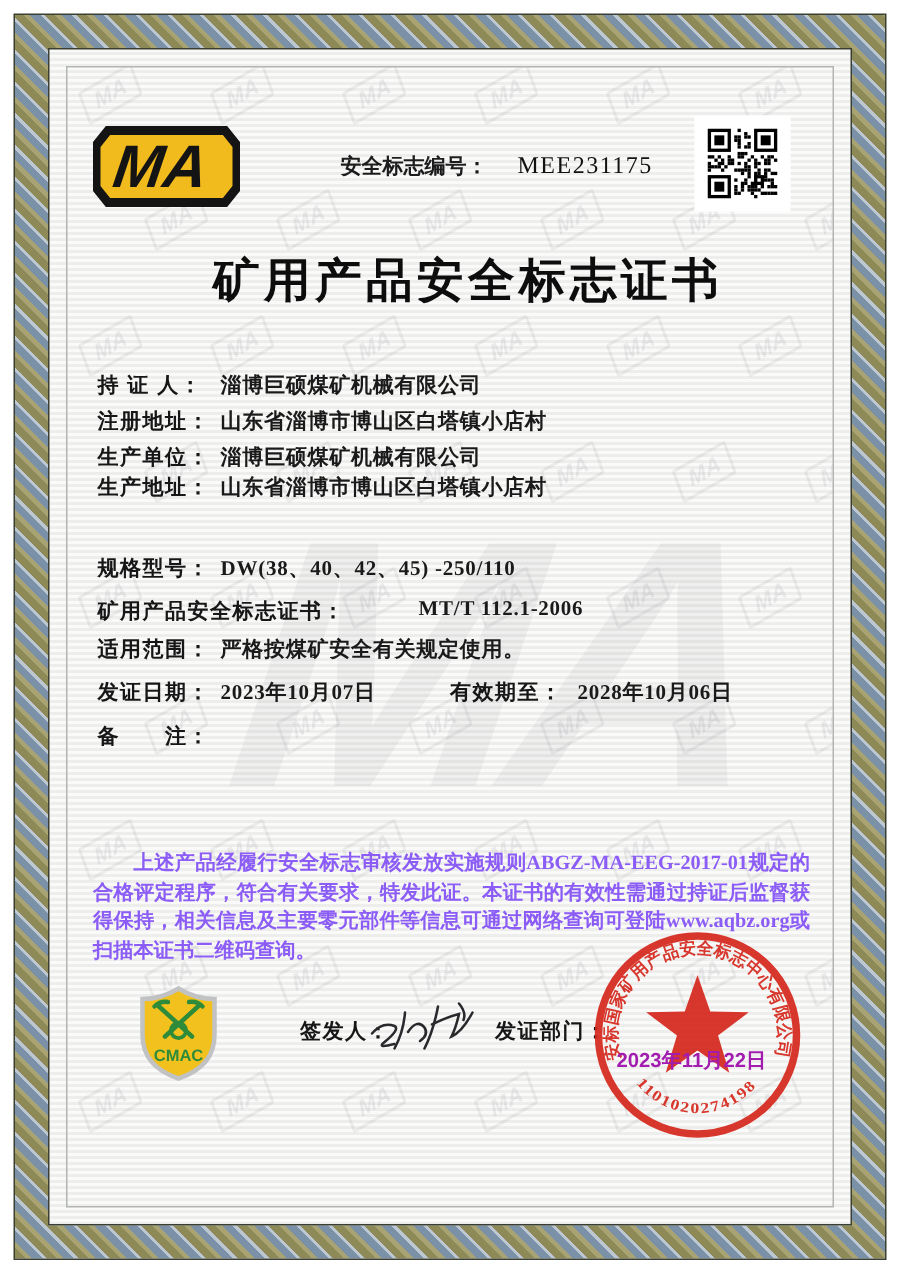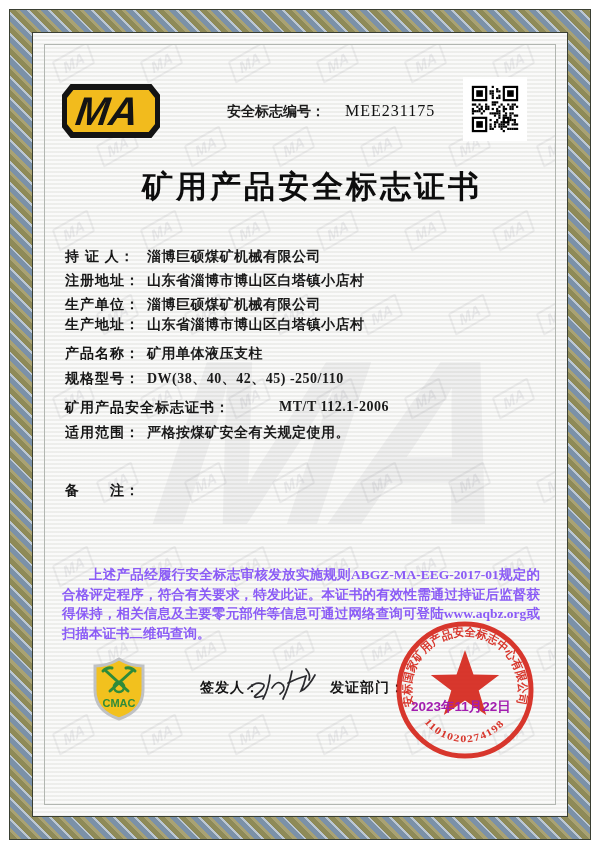--- a/index.html
+++ b/index.html
@@ -309,35 +309,37 @@
       <span class="val">山东省淄博市博山区白塔镇小店村</span>
     </div>
     <div class="row" style="top:296px">
       <span class="lbl">生产单位：</span>
       <span class="val">淄博巨硕煤矿机械有限公司</span>
     </div>
     <div class="row" style="top:316px">
       <span class="lbl">生产地址：</span>
       <span class="val">山东省淄博市博山区白塔镇小店村</span>
     </div>
-    <div class="row" style="top:345px">
-      <span class="lbl">产品名称：</span>
-      <span class="val">矿用单体液压支柱</span>
-    </div>
     <div class="row" style="top:370px">
       <span class="lbl">规格型号：</span>
       <span class="val">DW(38、40、42、45) -250/110</span>
     </div>
     <div class="row wide" style="top:399px">
       <span class="lbl">矿用产品安全标志证书：</span>
       <span class="val">MT/T 112.1-2006</span>
     </div>
     <div class="row" style="top:424px">
       <span class="lbl">适用范围：</span>
       <span class="val">严格按煤矿安全有关规定使用。</span>
+    </div>
+    <div class="row" style="top:453px">
+      <span class="lbl">发证日期：</span>
+      <span class="val">2023年10月07日</span>
+      <span class="lbl2">有效期至：</span>
+      <span class="val2">2028年10月06日</span>
     </div>
     <div class="row" style="top:482px">
       <span class="lbl">备　　注：</span>
       <span class="val"></span>
     </div>
 
     <p class="statement">上述产品经履行安全标志审核发放实施规则ABGZ-MA-EEG-2017-01规定的合格评定程序，符合有关要求，特发此证。本证书的有效性需通过持证后监督获得保持，相关信息及主要零元部件等信息可通过网络查询可登陆www.aqbz.org或扫描本证书二维码查询。</p>
 
     <svg class="cmac" viewBox="0 0 54 64">
       <path d="M27,2 C35,7 44,9 51,9 L51,33 C51,50 39,58 27,62 C15,58 3,50 3,33 L3,9 C10,9 19,7 27,2 Z" fill="#f2c11e" stroke="#c0c2c4" stroke-width="3"></path>

